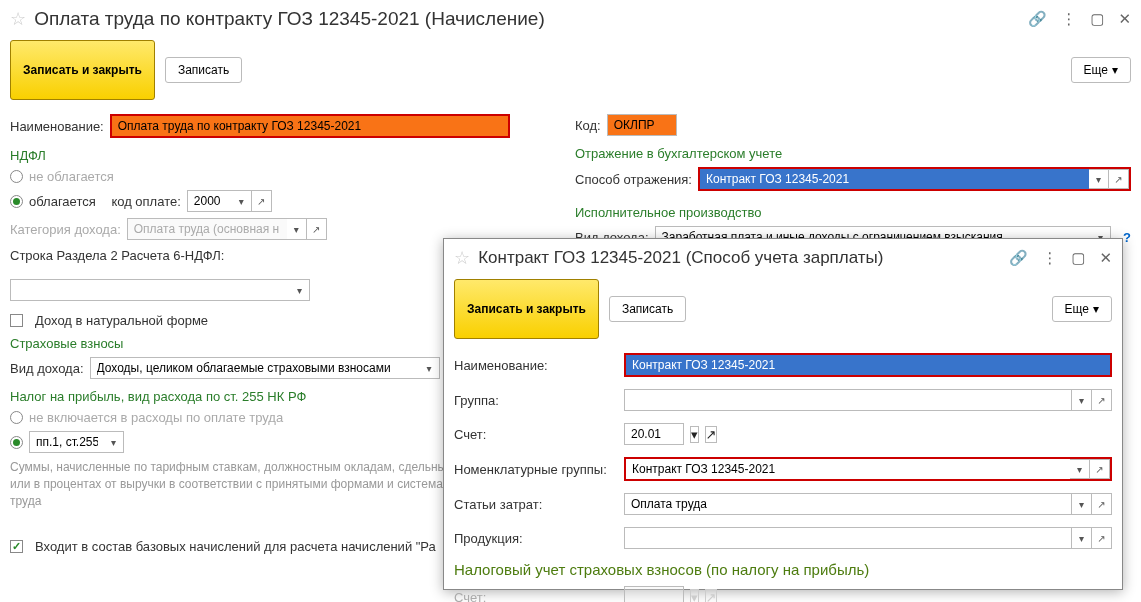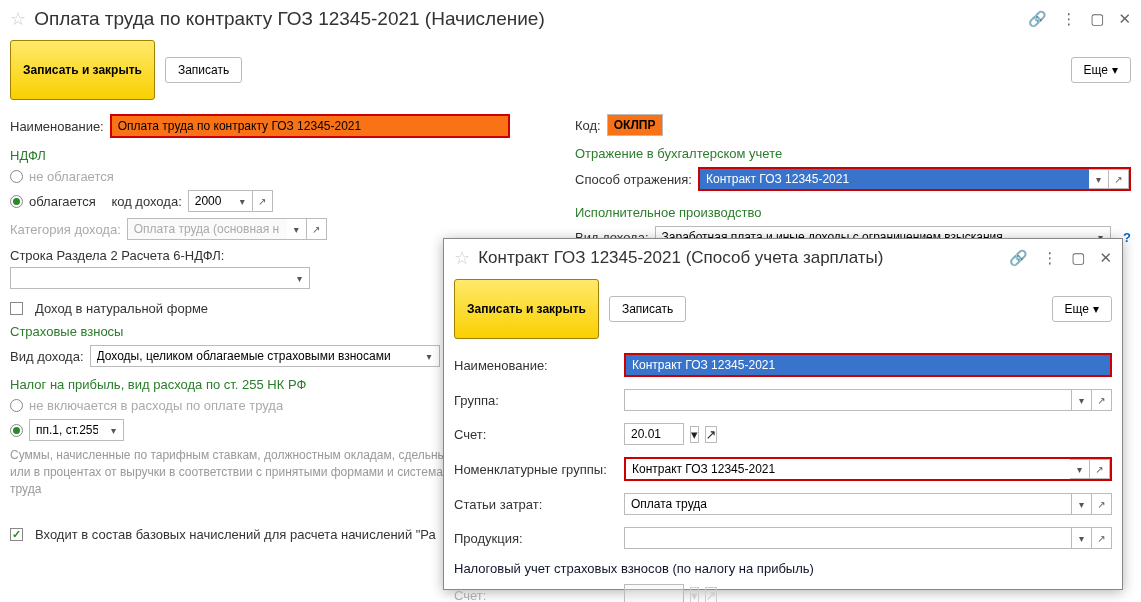--- a/index.html
+++ b/index.html
@@ -37,21 +37,21 @@
   .help { color: #0066cc; font-weight: bold; margin-left: 6px; cursor: pointer; }
 
   .dialog { position: absolute; left: 443px; top: 238px; width: 680px; height: 352px; background: #fff; border: 1px solid #888; box-shadow: 0 2px 12px rgba(0,0,0,0.3); padding: 8px 10px; }
   .dlg-row { display: flex; align-items: center; margin-bottom: 12px; }
   .dlg-label { width: 170px; color: #333; }
   .dlg-label.gray { color: #aaa; }
   .dlg-field { flex: 1; display: flex; }
   .dlg-field input { flex: 1; border: 1px solid #bbb; padding: 3px 6px; font-size: 12px; }
   .dlg-field .cb-btn { border: 1px solid #bbb; border-left: none; background: #fff; width: 20px; display: flex; align-items: center; justify-content: center; cursor: pointer; font-size: 10px; color: #555; }
   .sel-blue { background: #3874cb; color: #fff; }
-  .section-green { color: #0f172a; font-size: 13px; margin: 4px 0 8px 0; }
+  .section-green { color: #4d7c0f; font-size: 15px; margin: 4px 0 8px 0; }
   .tax-row { display: flex; align-items: center; gap: 6px; }
   .tax-input { width: 60px; border: 1px solid #bbb; padding: 3px 6px; font-size: 12px; }
 </style>
 </head>
 <body>
 
 <div class="window">
 
   <div class="main-panel">
     <div class="titlebar">
@@ -85,36 +85,36 @@
         <div class="radio-row">
           <span class="radio-outer"></span>
           <span class="label gray">не облагается</span>
         </div>
         <div class="radio-row">
           <span class="radio-outer">
               <span class="radio-inner"></span>
             </span>
           <span class="label">облагается</span>
           &nbsp;
-          <span class="label">код дохода:</span>
+          <span class="label">код оплате:</span>
           <div class="combo">
             <input type="text" style="width: 45px;" value="2000">
             <span class="cb-btn">▾</span>
             <span class="cb-btn">↗</span>
           </div>
         </div>
         <div class="row">
           <span class="label gray">Категория дохода:</span>
           <div class="combo">
             <input type="text" style="width: 160px; color: rgb(170, 170, 170);" disabled="" value="Оплата труда (основная н">
             <span class="cb-btn">▾</span>
             <span class="cb-btn">↗</span>
           </div>
         </div>
-        <div class="label" style="margin:8px 0 4px 0">Строка Раздела 2 Расчета 6-НДФЛ:</div>
+        <div class="label" style="margin:8px 0 16px 0">Строка Раздела 2 Расчета 6-НДФЛ:</div>
         <div class="combo" style="width:300px">
           <input type="text" style="flex: 1 1 0%;">
           <span class="cb-btn">▾</span>
         </div>
         <div class="row" style="margin-top:12px">
           <span class="chk"></span>
           <span class="label">Доход в натуральной форме</span>
         </div>
 
         <div class="label green" style="margin:8px 0 6px 0">Страховые взносы</div>
@@ -144,21 +144,21 @@
 
         <div class="row" style="margin-top:30px">
           <span class="chk checked"></span>
           <span class="label">Входит в состав базовых начислений для расчета начислений "Ра</span>
         </div>
       </div>
 
       <div class="col-right">
         <div class="row">
           <span class="label">Код:</span>
-          <input type="text" class="field" style="width: 56px; font-weight: bold;" value="ОКЛПР">
+          <input type="text" class="field" style="width: 70px;" value="ОКЛПР">
         </div>
 
         <div class="label green" style="margin:10px 0 6px 0">Отражение в бухгалтерском учете</div>
         <div class="row">
           <span class="label">Способ отражения:</span>
           <div class="combo redbox" style="flex:1">
             <input type="text" class="sel-blue" style="flex: 1 1 0%; border: none;" value="Контракт ГОЗ 12345-2021">
             <span class="cb-btn">▾</span>
             <span class="cb-btn">↗</span>
           </div>

